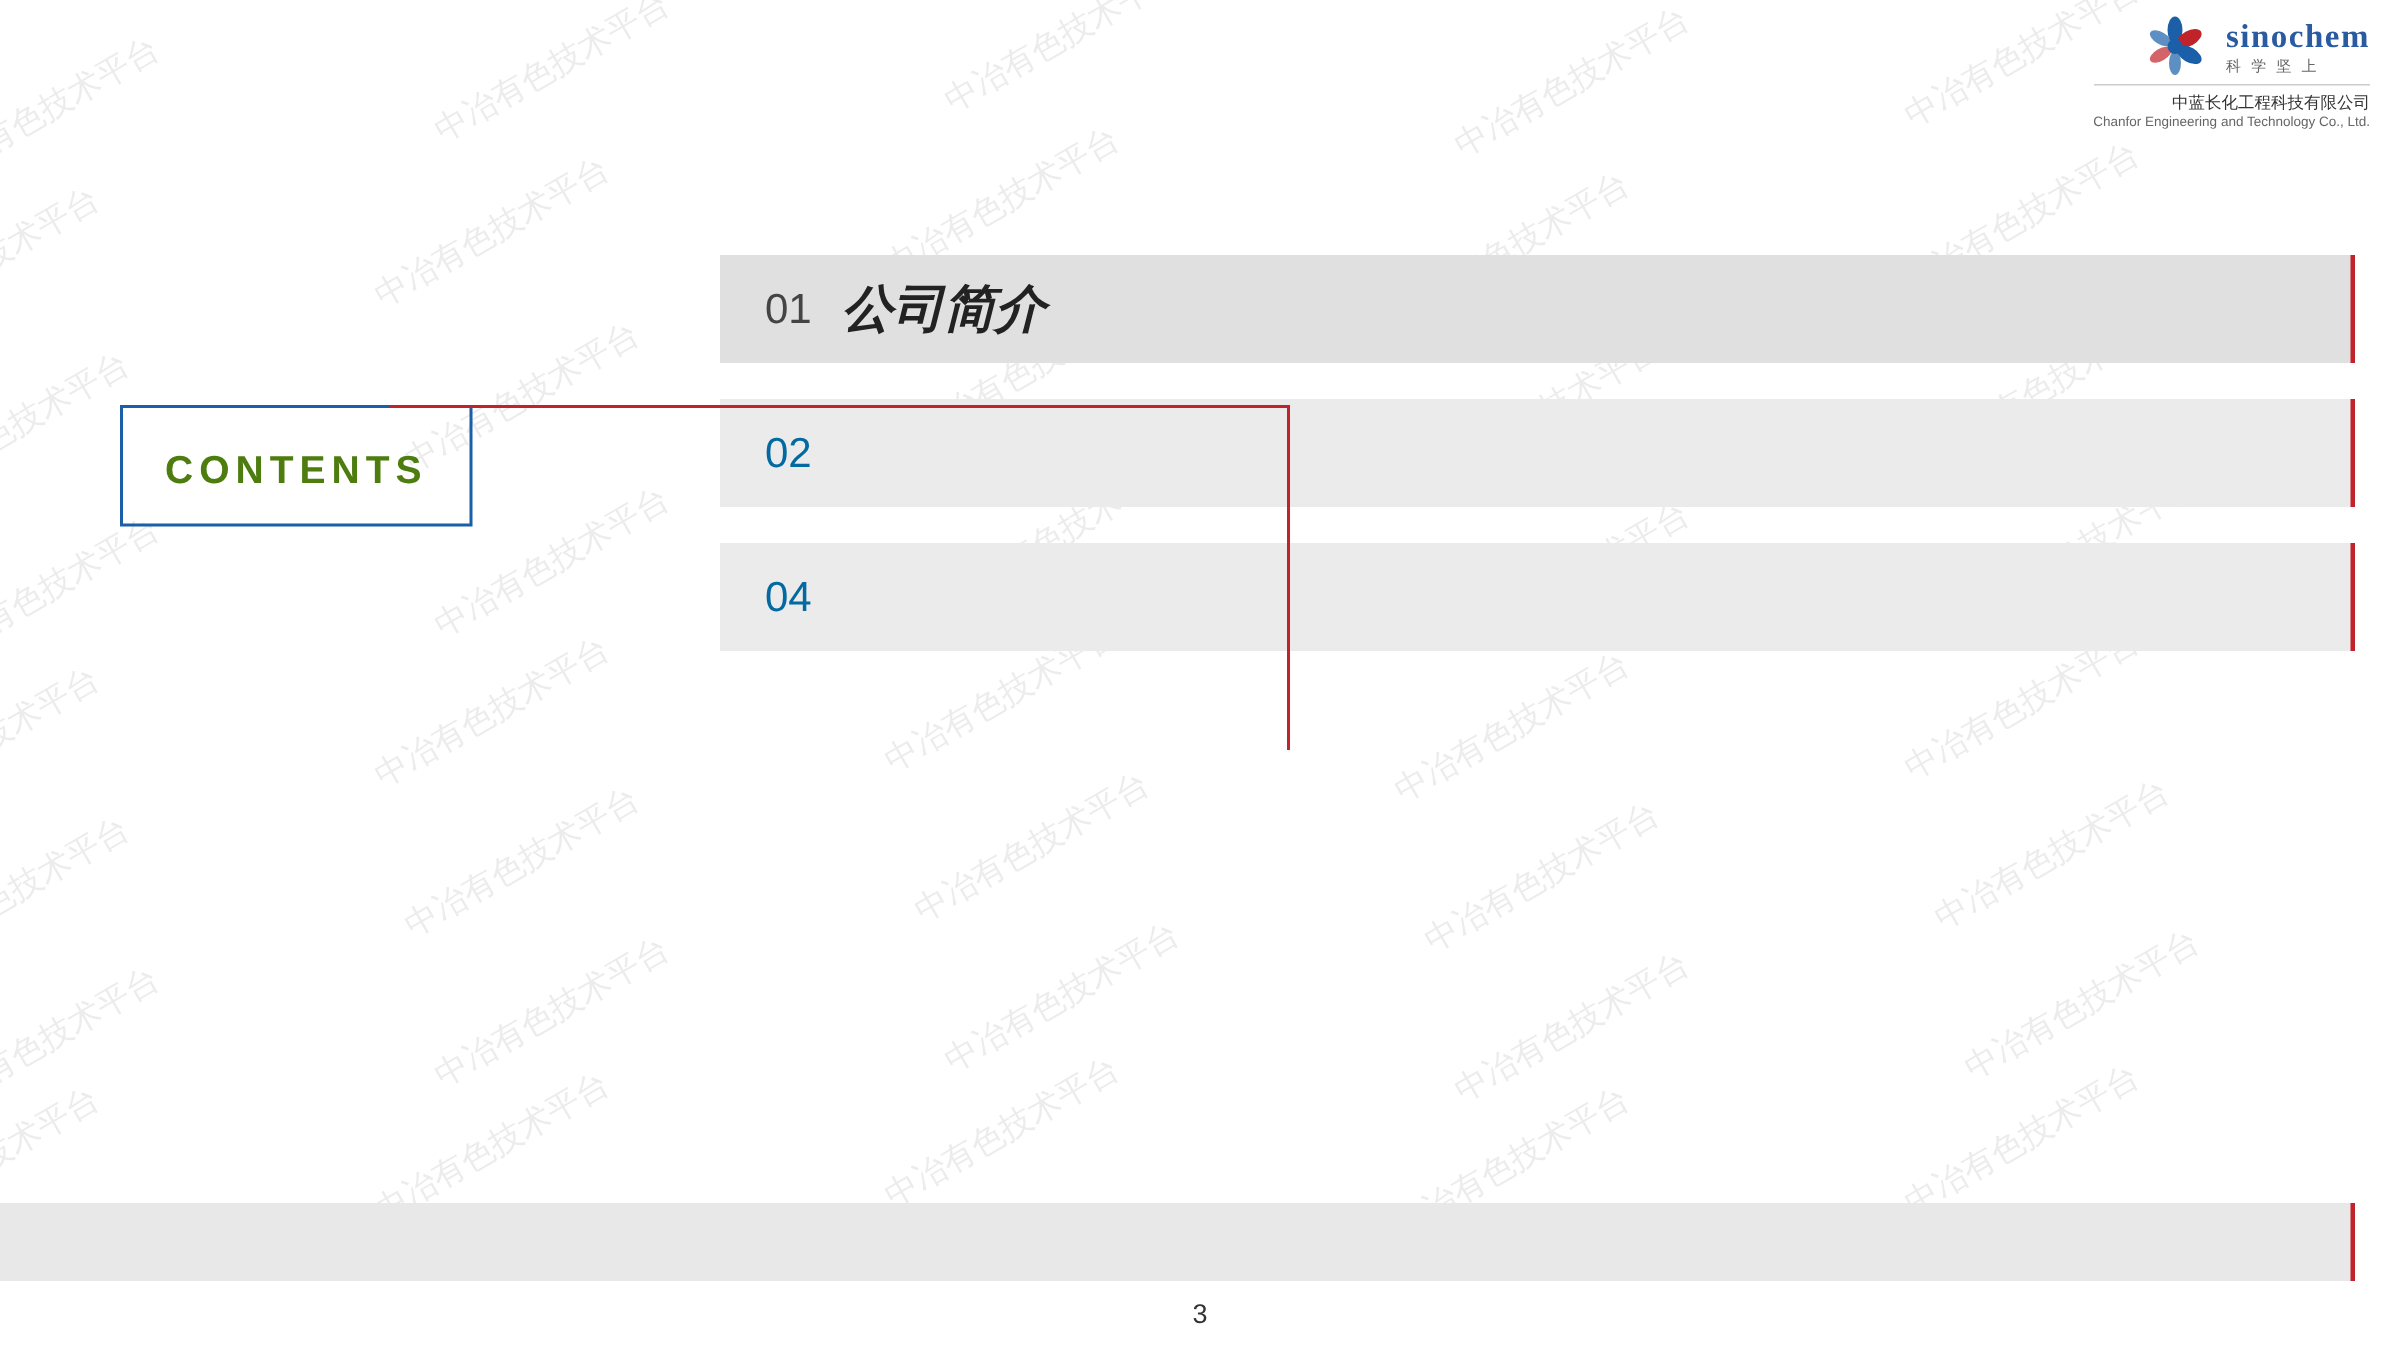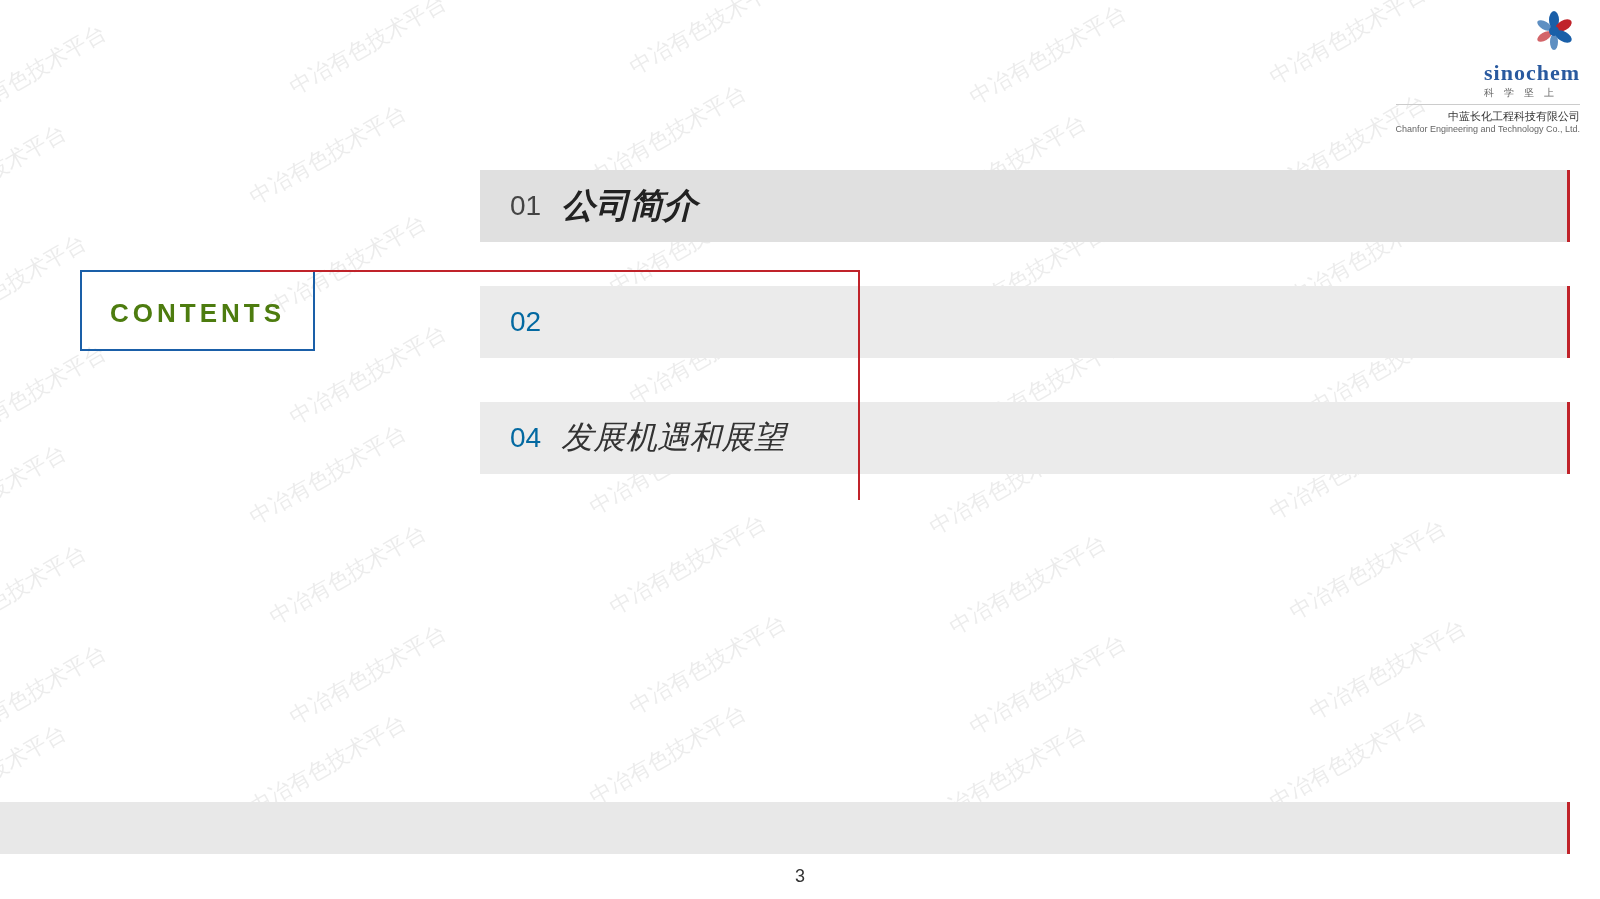--- a/index.html
+++ b/index.html
@@ -38,23 +38,22 @@
       top: 10px;
       right: 20px;
       z-index: 10;
       display: flex;
       flex-direction: column;
       align-items: flex-end;
     }
 
     .logo-top {
       display: flex;
-      align-items: flex-end;
+      align-items: center;
       gap: 8px;
-      flex-direction: column;
     }
 
     .logo-icon {
       width: 52px;
       height: 42px;
     }
 
     .logo-text-block {
       display: flex;
       flex-direction: column;
@@ -66,21 +65,20 @@
       color: #2a5a9f;
       font-family: serif;
       letter-spacing: 1px;
       font-weight: bold;
     }
 
     .logo-tagline {
       font-size: 10px;
       color: #666;
       letter-spacing: 2px;
-      font-family: Liberation Mono, monospace;
     }
 
     .logo-divider {
       width: 100%;
       height: 1px;
       background: #ccc;
       margin: 4px 0;
     }
 
     .logo-company {
@@ -147,21 +145,21 @@
       left: 480px;
       top: 170px;
       right: 30px;
       display: flex;
       flex-direction: column;
       gap: 0;
     }
 
     .content-item {
       position: relative;
-      margin-bottom: 44px;
+      margin-bottom: 24px;
     }
 
     .content-item-bar {
       background: #efefef;
       height: 72px;
       display: flex;
       align-items: center;
       padding-left: 30px;
       position: relative;
     }
@@ -335,21 +333,20 @@
     <div class="content-item">
       <div class="content-item-bar" style="background:#ebebeb;">
         <span class="content-item-number">02</span>
         <div class="item-right-border"></div>
       </div>
     </div>
 
     <div class="content-item">
       <div class="content-item-bar" style="background:#ebebeb;">
         <span class="content-item-number">04</span>
-        <span class="content-item-text">发展机遇和展望</span>
         <div class="item-right-border"></div>
       </div>
     </div>
 
   </div>
 
   <div class="bottom-bar" style="left:0; right:30px;">
     <div class="bottom-bar-right-border"></div>
   </div>
 

